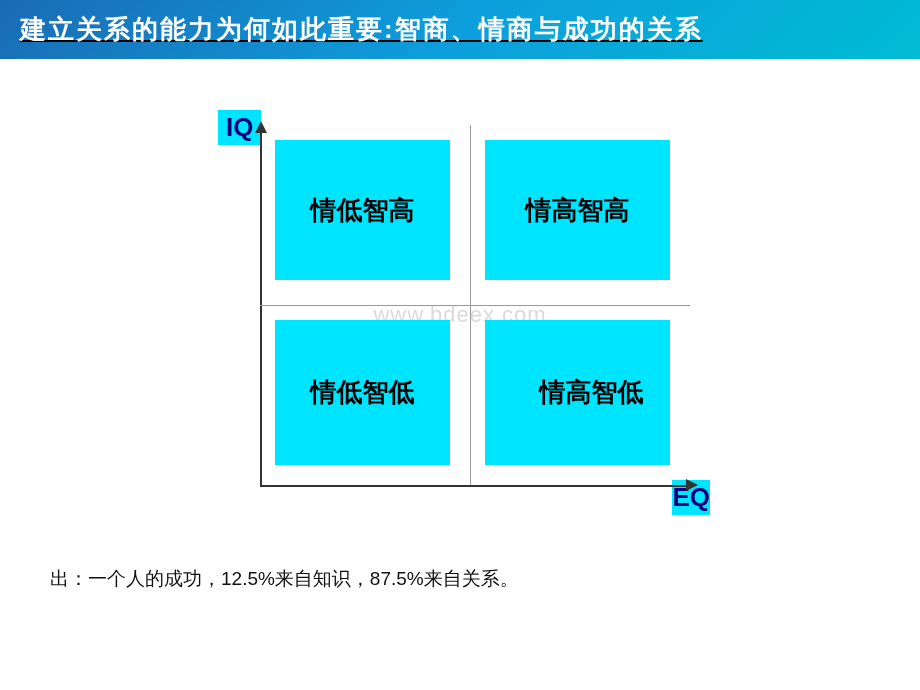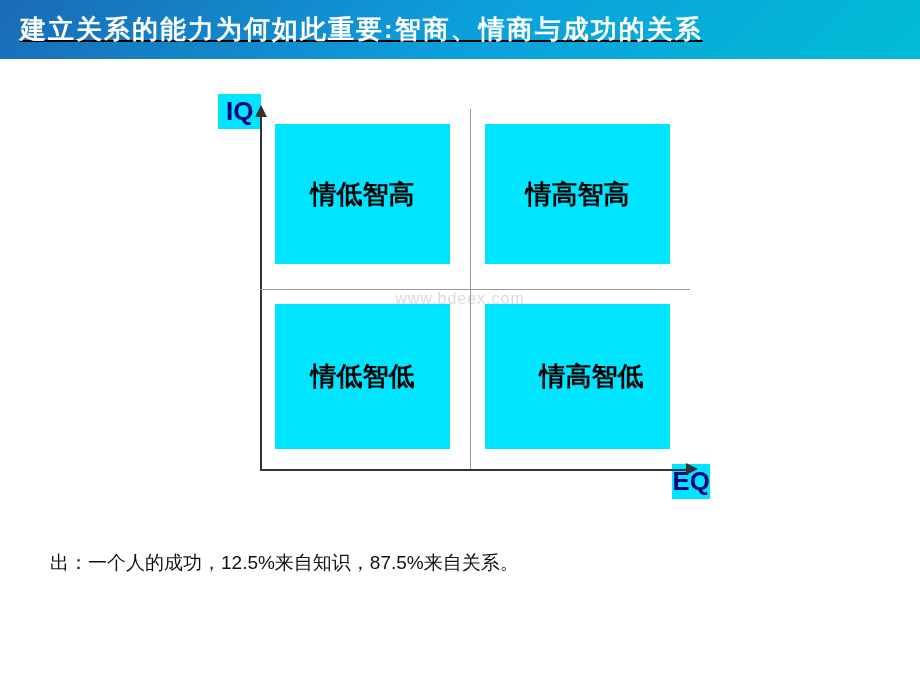--- a/index.html
+++ b/index.html
@@ -37,21 +37,21 @@
       flex-direction: column;
       align-items: center;
       padding: 20px 40px;
       position: relative;
     }
 
     .chart-container {
       position: relative;
       width: 560px;
       height: 420px;
-      margin-top: 10px;
+      margin-top: 26px;
     }
 
     .iq-label {
       position: absolute;
       top: 5px;
       left: 38px;
       font-size: 26px;
       font-weight: bold;
       color: #000080;
       background: #00e5ff;
@@ -174,21 +174,21 @@
       height: 145px;
       padding-left: 28px;
     }
 
     
     .watermark {
       position: absolute;
       top: 50%;
       left: 50%;
       transform: translate(-50%, -50%);
-      font-size: 16px;
+      font-size: 22px;
       color: rgba(150, 150, 150, 0.35);
       white-space: nowrap;
       pointer-events: none;
       letter-spacing: 1px;
     }
 
     .text-section {
       width: 100%;
       padding: 18px 50px 10px 50px;
       font-size: 19px;

